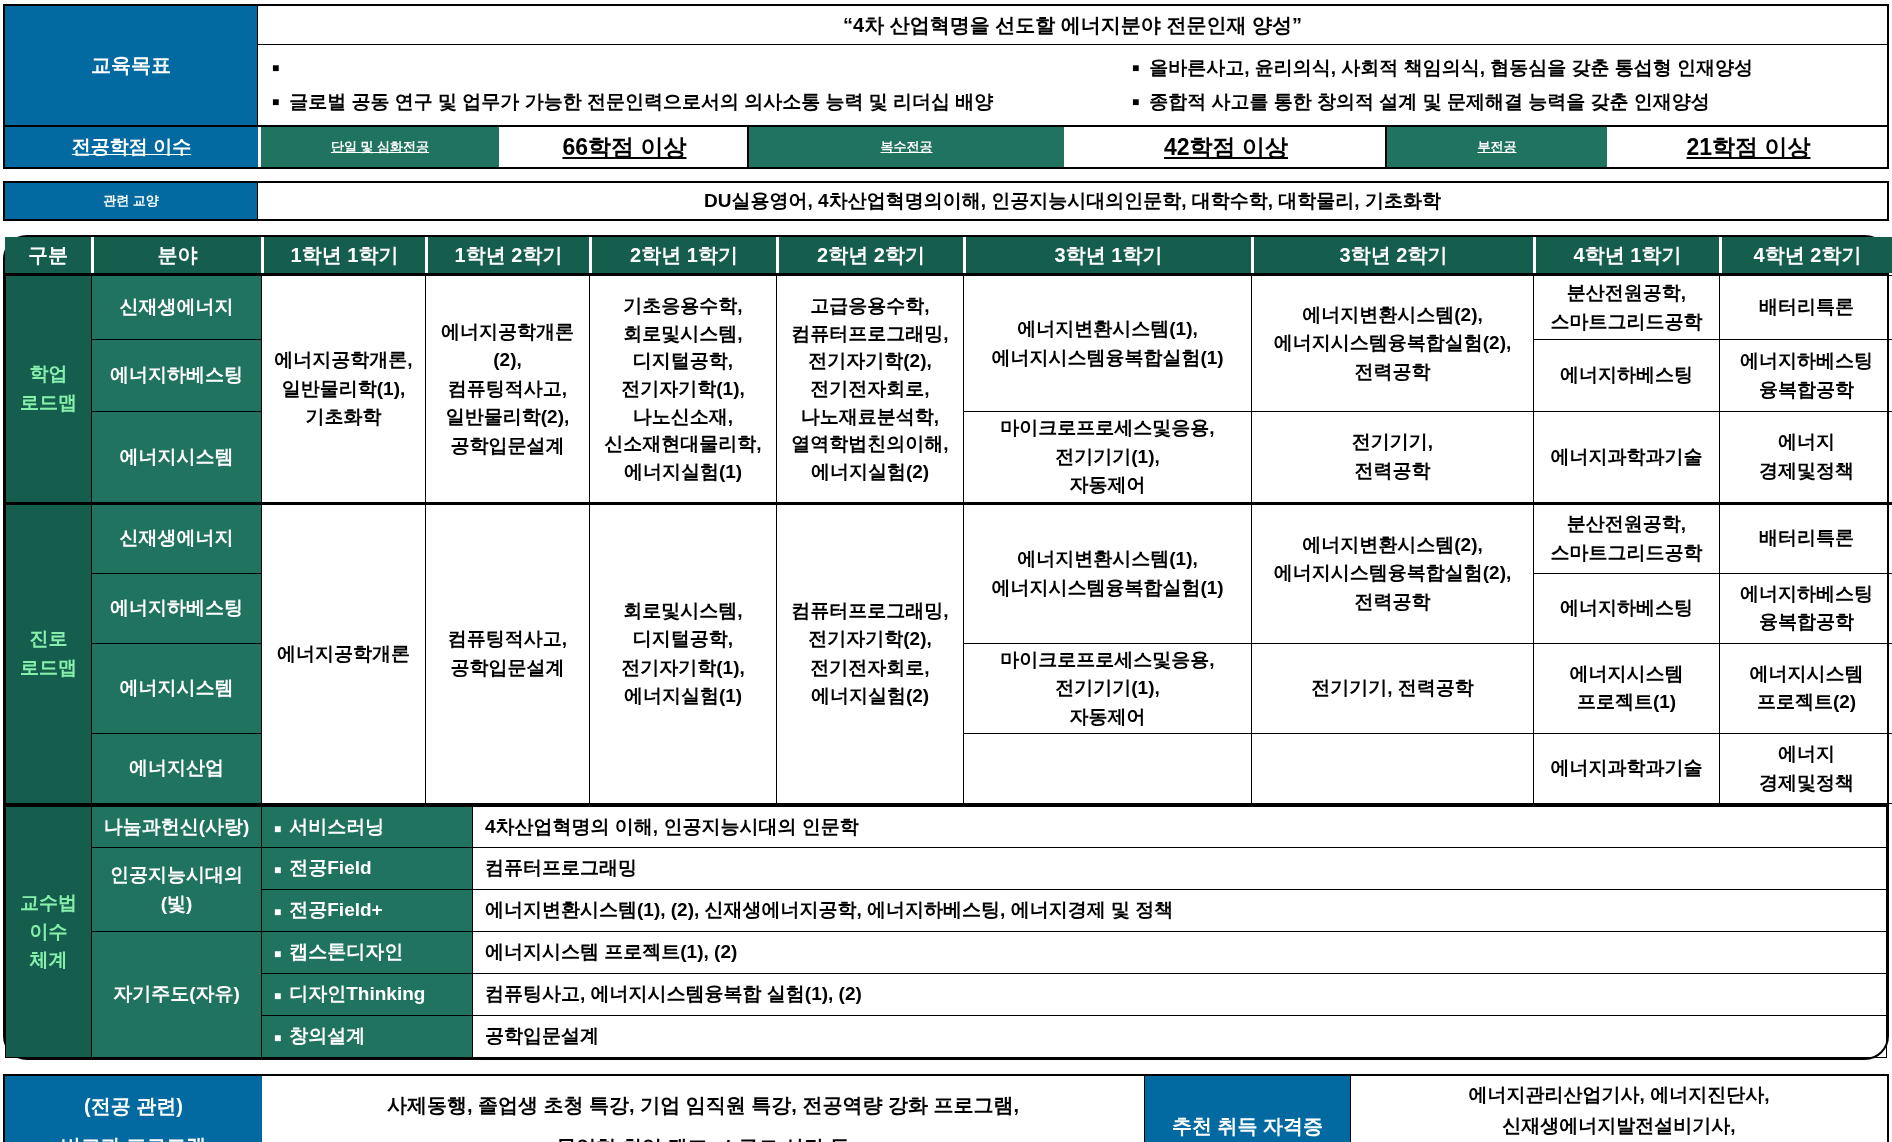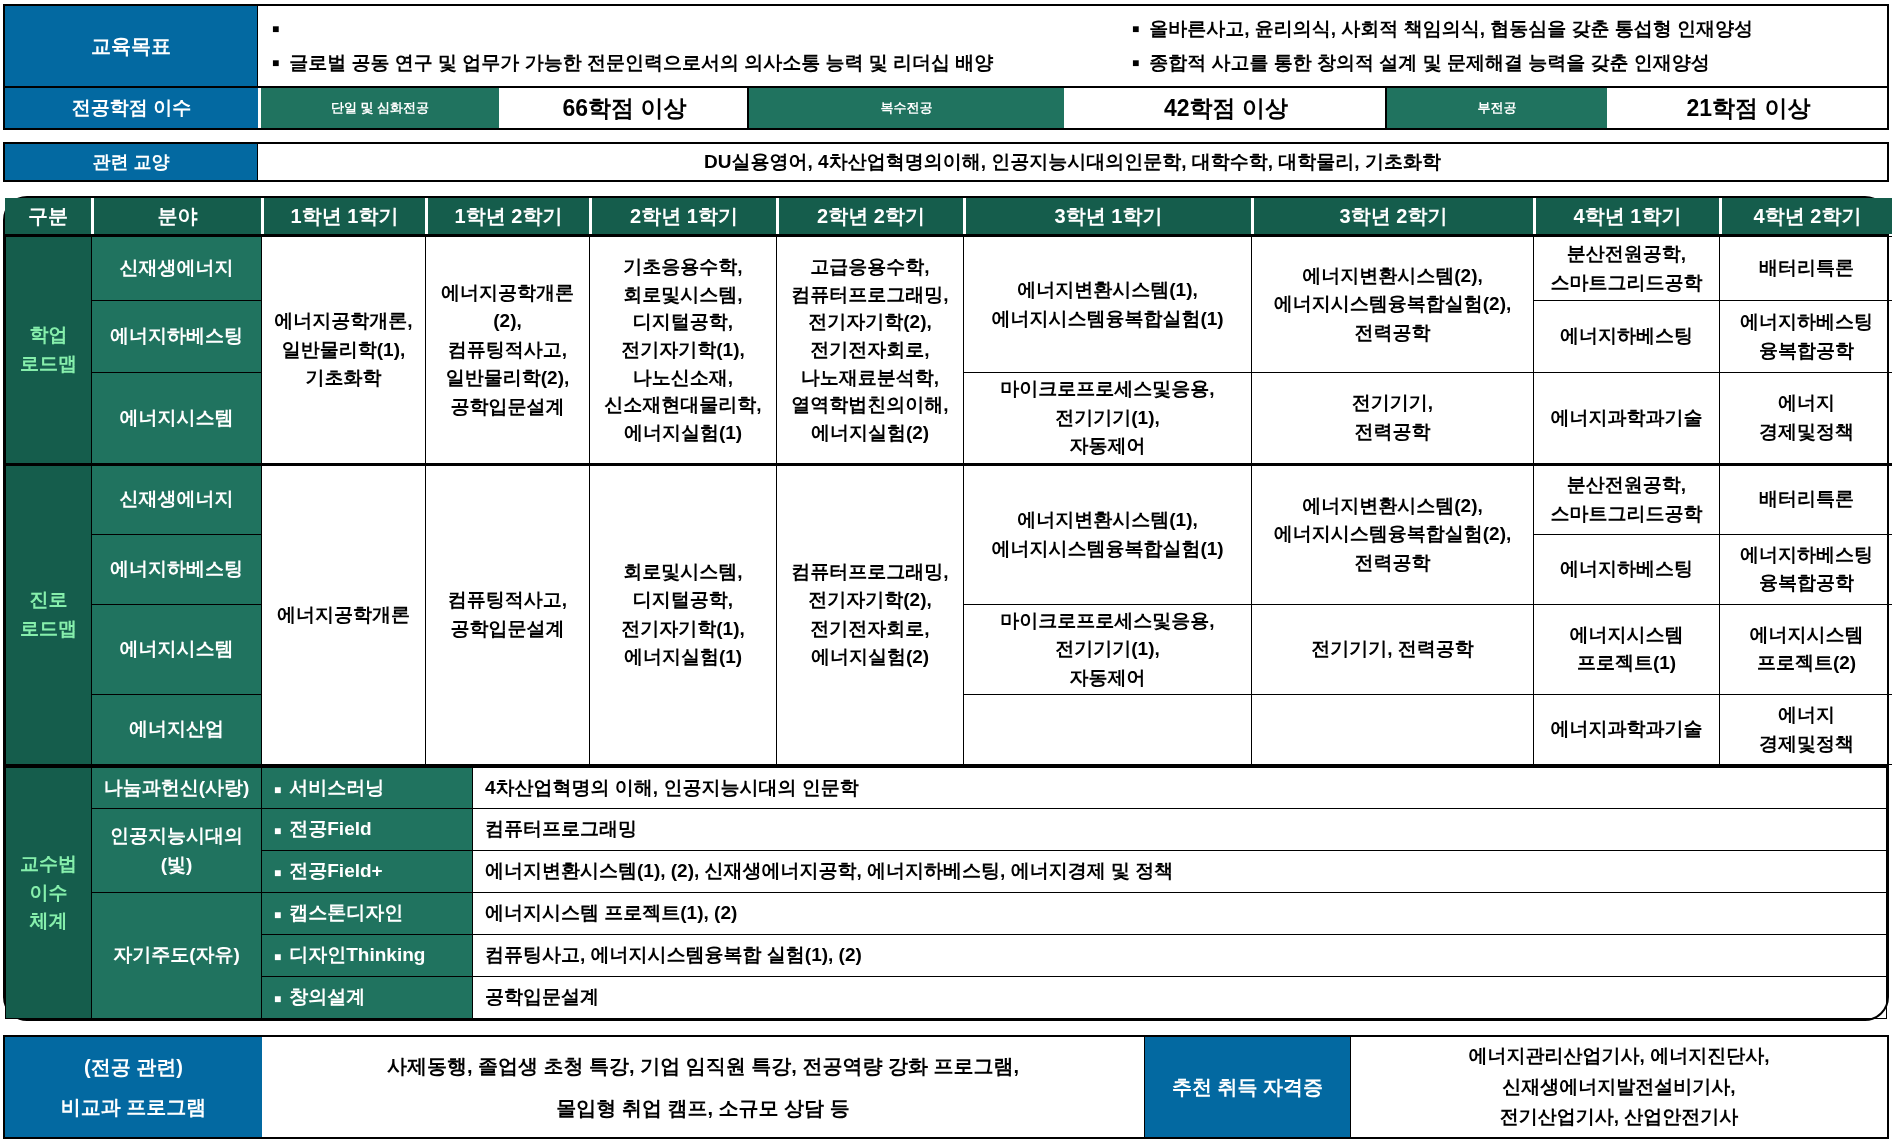--- a/index.html
+++ b/index.html
@@ -10,29 +10,29 @@
   .pre { white-space:pre-line; }
 
   
   .goals-grid { display:grid; grid-template-columns:253px 1fr; }
   .goals-label { border-right:1px solid #000; font-size:20px; }
   .goals-title { height:38px; line-height:38px; text-align:center; font-size:20px; border-bottom:1px solid #000; }
   .goals-bullets { display:grid; grid-template-columns:860px 1fr; padding:6px 6px 6px 14px; }
   .bullet { height:34px; display:flex; align-items:center; font-size:19px; }
   .sq { font-size:12px; margin-right:10px; }
   .credits-row { display:grid; grid-template-columns:253px 244px 245px 320px 318px 225px 1fr; border-top:2px solid #000; height:40px; }
-  .credits-row > div { box-sizing:border-box; }
+  .credits-row > div { box-sizing:border-box;text-decoration:underline; }
   .credit-label { font-size:19px; }
   .chip { background:#20735F; color:#fff; display:flex; align-items:center; justify-content:center; font-size:13px; border-left:2px solid #000; border-right:3px solid #fff; }
   .chip.first { border-left:3px solid #fff; }
   .cred-val { display:flex; align-items:center; justify-content:center; font-size:23px; }
 
   
   .liberal-row { display:grid; grid-template-columns:253px 1fr; height:40px; }
-  .lib-label { border-right:1px solid #000; font-size:18px; }
+  .lib-label { border-right:1px solid #000; font-size:13px; }
   .lib-val { display:flex; align-items:center; justify-content:center; font-size:19px; }
 
   
   .main-box { margin-bottom:14px;border-radius:24px; }
   .grid-header { display:grid; grid-template-columns:86px 170px 164px 164px 187px 187px 288px 282px 186px 174px; height:36px; border-bottom:2px solid #000; background:#fff; }
   .grid-header > div { background:#155D4C; color:#fff; display:flex; align-items:center; justify-content:center; font-size:20px; box-sizing:border-box; }
   .grid-header > div + div { border-left:3px solid #fff; }
   table { border-collapse:collapse; table-layout:fixed; width:100%; }
   td { border:1px solid #000; text-align:center; vertical-align:middle; font-size:19px; line-height:1.5; padding:2px 3px; box-sizing:border-box; overflow:hidden; }
   td.gd { background:#155D4C; color:#86efac; }
@@ -52,20 +52,21 @@
 </style>
 </head>
 <body>
 
 <div class="page">
 
   <div class="box" style="margin-bottom:12px;">
     <div class="goals-grid">
       <div class="cell-dark goals-label">교육목표</div>
       <div>
+        <div class="goals-title">“4차 산업혁명을 선도할 에너지분야 전문인재 양성”</div>
         <div class="goals-bullets">
           <div>
             <div class="bullet">
                 <span class="sq">■</span>
               </div>
             <div class="bullet">
                 <span class="sq">■</span>
                 <span>글로벌 공동 연구 및 업무가 가능한 전문인력으로서의 의사소통 능력 및 리더십 배양</span>
               </div>
           </div>

